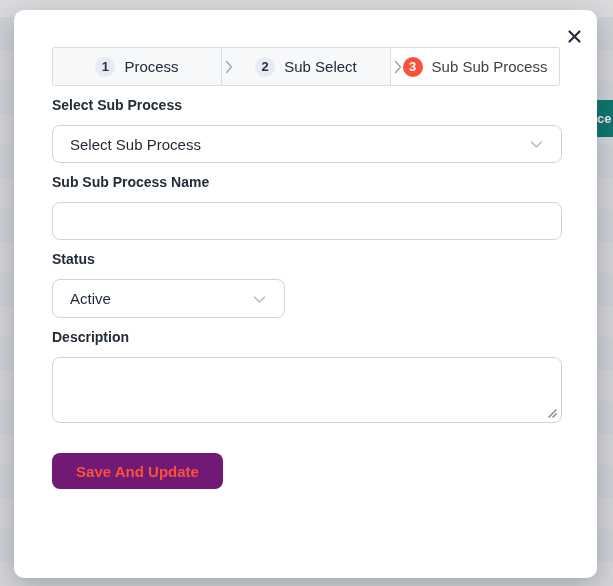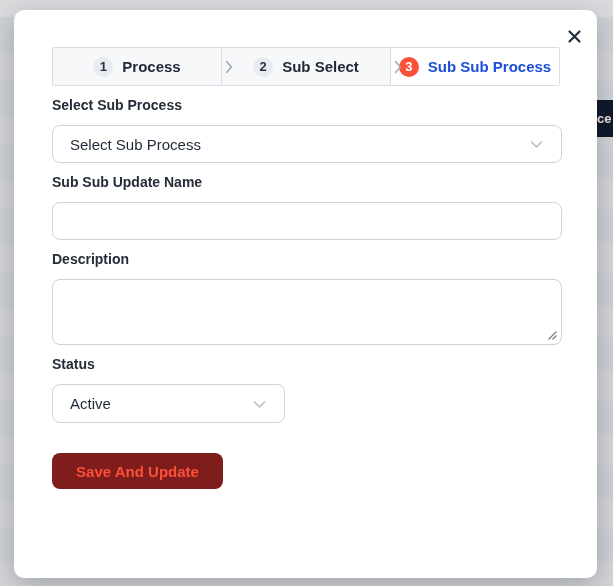--- a/index.html
+++ b/index.html
@@ -13,21 +13,21 @@
   .backdrop::before{
     content:"";position:absolute;inset:0;
     background-image:
       linear-gradient(to bottom,#dadbdd 0 17px,rgba(0,0,0,0) 17px),
       repeating-linear-gradient(to bottom,#cfd2d7 0 33px,#d5d6d8 33px 64px);
     background-position:0 0,0 17px;
     background-repeat:no-repeat,repeat;
   }
   .bg-red-btn{
     position:absolute;right:0;top:100px;width:18px;height:37px;
-    background:#0f172a;color:#f4e6e3;font-weight:700;font-size:13px;
+    background:#0f766e;color:#f4e6e3;font-weight:700;font-size:13px;
     line-height:37px;overflow:hidden;white-space:nowrap;padding-left:2px;box-sizing:border-box;
   }
 
   
   .modal{
     position:absolute;left:14px;top:10px;width:583px;height:568px;
     background:#ffffff;border-radius:10px;
     box-shadow:0 8px 28px rgba(25,35,55,.28);
     box-sizing:border-box;padding:37px 35px 0 38px;
   }
@@ -46,22 +46,22 @@
     gap:9px;background:#f7f8fa;cursor:pointer;
   }
   .step + .step{border-left:1px solid #d9dde3;}
   .step.active{background:#ffffff;}
   .step .sep{position:absolute;left:3px;top:50%;transform:translateY(-50%);display:flex;}
   .badge{
     width:20px;height:20px;border-radius:50%;background:#e8ebf1;color:#2a3342;
     font-size:13px;font-weight:600;display:flex;align-items:center;justify-content:center;
   }
   .step.active .badge{background:#fb503a;color:#ffffff;}
-  .step-label{font-size:15px;font-weight:700;color:#222a37;}
-  .step.active .step-label{color:#1d4ed8;}
+  .step-label{font-size:15px;font-weight:400;color:#222a37;}
+  .step.active .step-label{color:#404040;}
 
   
   .field{margin-top:11px;}
   .field-label{display:block;font-size:14px;font-weight:600;color:#242c38;line-height:17px;margin-bottom:11px;}
   .control{
     position:relative;box-sizing:border-box;border:1px solid #ccd3db;border-radius:8px;
     background:#fff;height:38px;width:510px;display:flex;align-items:center;
   }
   .select-box{cursor:pointer;padding:0 40px 0 17px;}
   .select-value{font-size:15px;color:#1f2937;}
@@ -73,21 +73,21 @@
   .textarea-wrap{position:relative;width:510px;}
   .textarea{
     box-sizing:border-box;width:510px;height:66px;border:1px solid #ccd3db;border-radius:8px;
     padding:8px 16px;font-family:inherit;font-size:15px;color:#1f2937;outline:none;resize:none;display:block;
   }
   .resize-handle{position:absolute;right:5px;bottom:5px;display:flex;cursor:nwse-resize;}
   .status-select{width:233px;height:39px;}
 
   .save-btn{
     margin-top:30px;width:171px;height:36px;border:none;border-radius:8px;
-    background:#7f1d1d;color:#fb503a;font-family:inherit;font-size:15px;font-weight:700;
+    background:#701a75;color:#fb503a;font-family:inherit;font-size:15px;font-weight:700;
     cursor:pointer;
   }
 </style>
 </head>
 <body>
 
 <div class="backdrop"></div>
 <div class="bg-red-btn">ce</div>
 
 <div class="modal">
@@ -131,43 +131,43 @@
       <span class="select-value">Select Sub Process</span>
       <span class="caret">
         <svg width="17" height="17" viewBox="0 0 17 17">
             <path d="M3.5 6.5 L8.5 11.5 L13.5 6.5" stroke="#b6bdc7" stroke-width="1.6" fill="none" stroke-linecap="round" stroke-linejoin="round"></path>
           </svg>
       </span>
     </div>
   </div>
 
   <div class="field">
-    <label class="field-label">Sub Sub Update Name</label>
+    <label class="field-label">Sub Sub Process Name</label>
     <input class="text-input" type="text" value="" style="">
+  </div>
+
+  <div class="field">
+    <label class="field-label">Status</label>
+    <div class="control select-box status-select">
+      <span class="select-value">Active</span>
+      <span class="caret">
+        <svg width="17" height="17" viewBox="0 0 17 17">
+            <path d="M3.5 6.5 L8.5 11.5 L13.5 6.5" stroke="#b6bdc7" stroke-width="1.6" fill="none" stroke-linecap="round" stroke-linejoin="round"></path>
+          </svg>
+      </span>
+    </div>
   </div>
 
   <div class="field">
     <label class="field-label">Description</label>
     <div class="textarea-wrap">
       <textarea class="textarea" style=""></textarea>
       <span class="resize-handle">
         <svg width="11" height="11" viewBox="0 0 11 11">
             <path d="M2.5 10.5 L10.5 2.5 M6.5 10.5 L10.5 6.5" stroke="#787e86" stroke-width="1.2"></path>
           </svg>
       </span>
     </div>
   </div>
 
-  <div class="field">
-    <label class="field-label">Status</label>
-    <div class="control select-box status-select">
-      <span class="select-value">Active</span>
-      <span class="caret">
-        <svg width="17" height="17" viewBox="0 0 17 17">
-            <path d="M3.5 6.5 L8.5 11.5 L13.5 6.5" stroke="#b6bdc7" stroke-width="1.6" fill="none" stroke-linecap="round" stroke-linejoin="round"></path>
-          </svg>
-      </span>
-    </div>
-  </div>
-
   <button class="save-btn">Save And Update</button>
 
 </div>
 
 </body></html>

